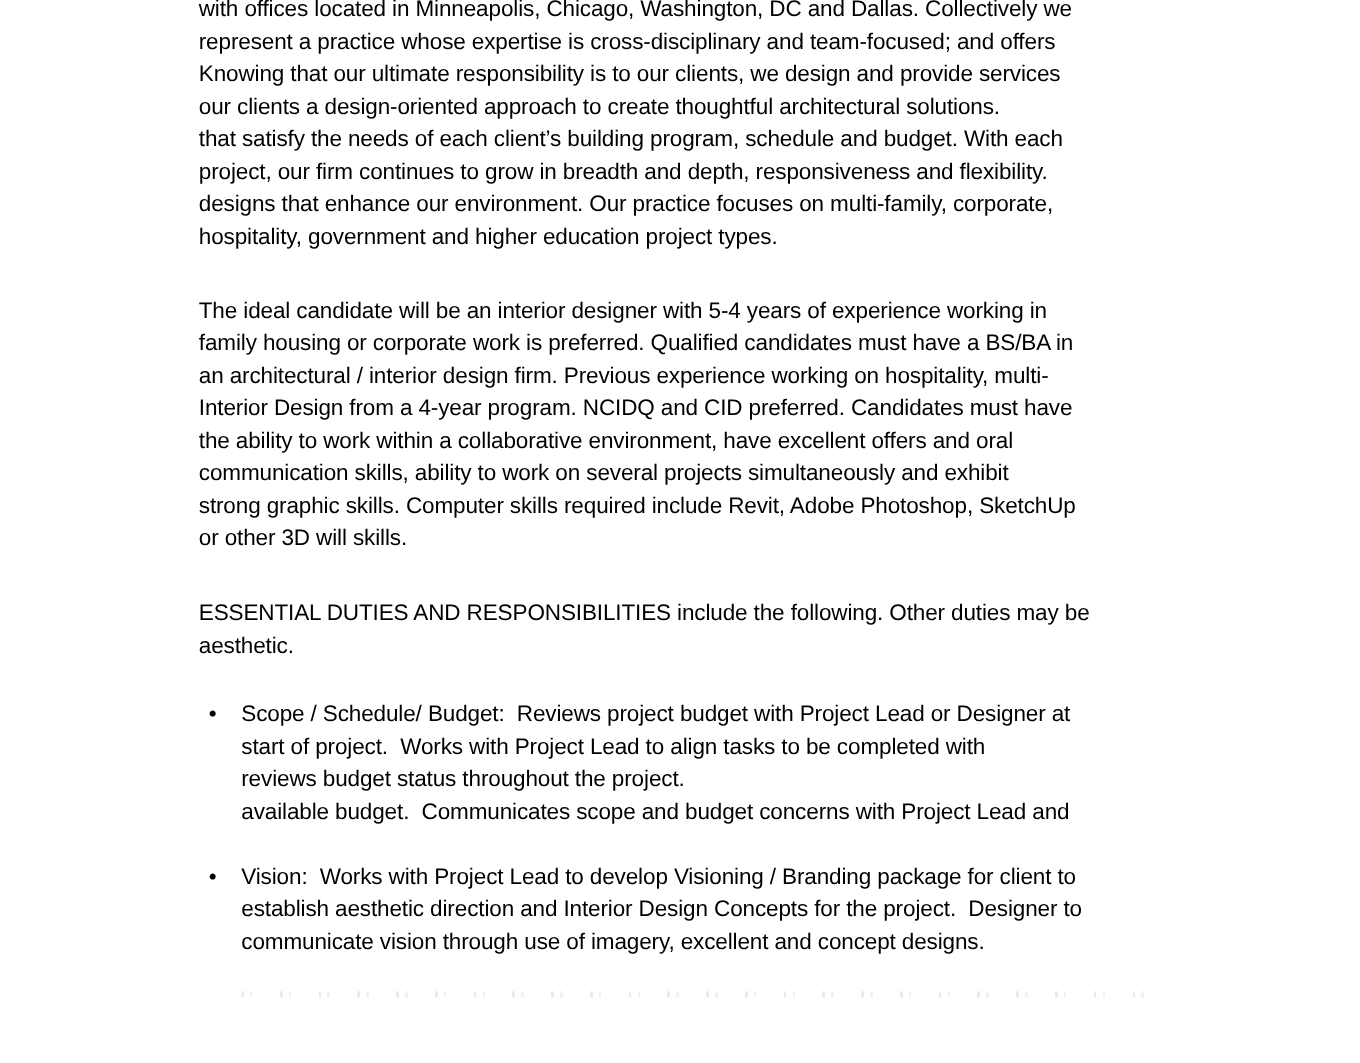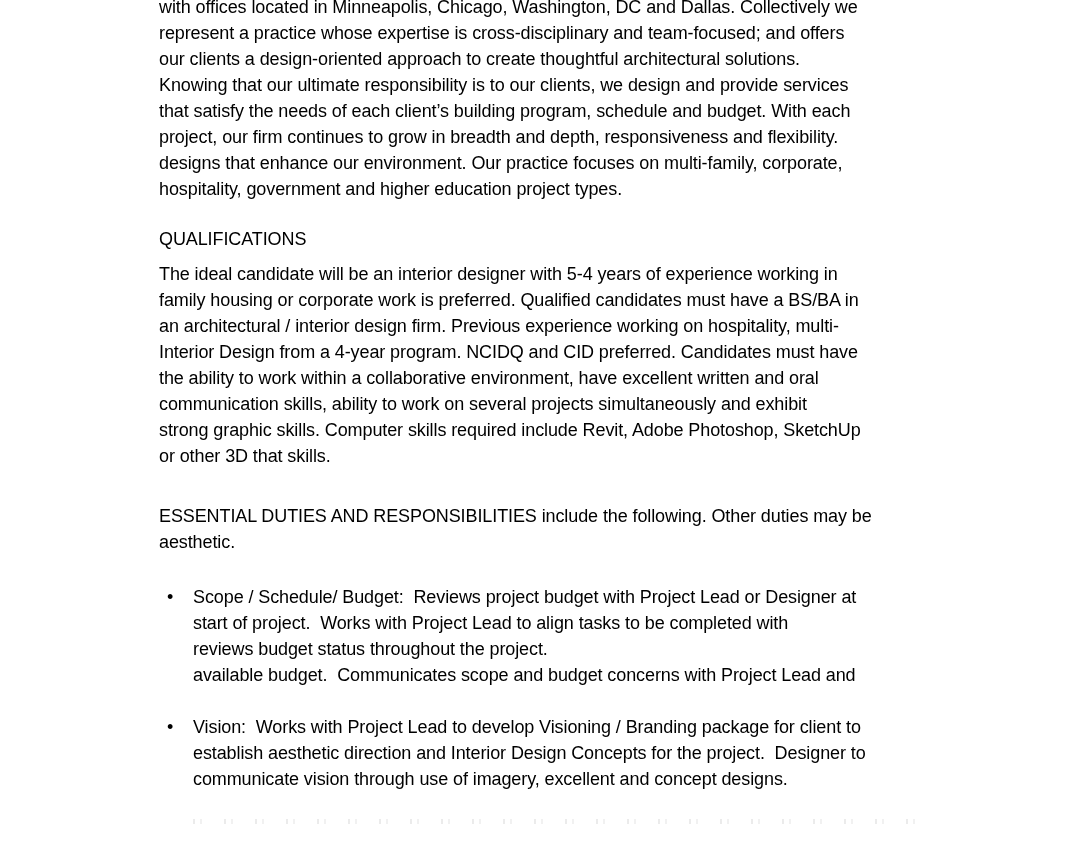--- a/index.html
+++ b/index.html
@@ -65,43 +65,42 @@
   }
 </style>
 </head>
 <body>
 
 <div class="doc">
 
   <div class="para">
     <div class="line">with offices located in Minneapolis, Chicago, Washington, DC and Dallas. Collectively we</div>
     <div class="line">represent a practice whose expertise is cross-disciplinary and team-focused; and offers</div>
+    <div class="line">Knowing that our ultimate responsibility is to our clients, we design and provide services</div>
     <div class="line">our clients a design-oriented approach to create thoughtful architectural solutions.</div>
-    <div class="line">Knowing that our ultimate responsibility is to our clients, we design and provide services</div>
     <div class="line">that satisfy the needs of each client’s building program, schedule and budget. With each</div>
     <div class="line">project, our firm continues to grow in breadth and depth, responsiveness and flexibility.</div>
     <div class="line">designs that enhance our environment. Our practice focuses on multi-family, corporate,</div>
     <div class="line">hospitality, government and higher education project types.</div>
   </div>
 
   <div class="spacer sp-24"></div>
 
-  <div class="line">QUALIFICATIONS</div>
 
   <div class="spacer sp-9"></div>
 
   <div class="para">
     <div class="line">The ideal candidate will be an interior designer with 5-4 years of experience working in</div>
     <div class="line">family housing or corporate work is preferred. Qualified candidates must have a BS/BA in</div>
     <div class="line">an architectural / interior design firm. Previous experience working on hospitality, multi-</div>
     <div class="line">Interior Design from a 4-year program. NCIDQ and CID preferred. Candidates must have</div>
-    <div class="line">the ability to work within a collaborative environment, have excellent written and oral</div>
+    <div class="line">the ability to work within a collaborative environment, have excellent offers and oral</div>
     <div class="line">communication skills, ability to work on several projects simultaneously and exhibit</div>
     <div class="line">strong graphic skills. Computer skills required include Revit, Adobe Photoshop, SketchUp</div>
-    <div class="line">or other 3D that skills.</div>
+    <div class="line">or other 3D will skills.</div>
   </div>
 
   <div class="spacer sp-34"></div>
 
   <div class="para">
     <div class="line">ESSENTIAL DUTIES AND RESPONSIBILITIES include the following. Other duties may be</div>
     <div class="line">aesthetic.</div>
   </div>
 
   <div class="spacer sp-29"></div>

